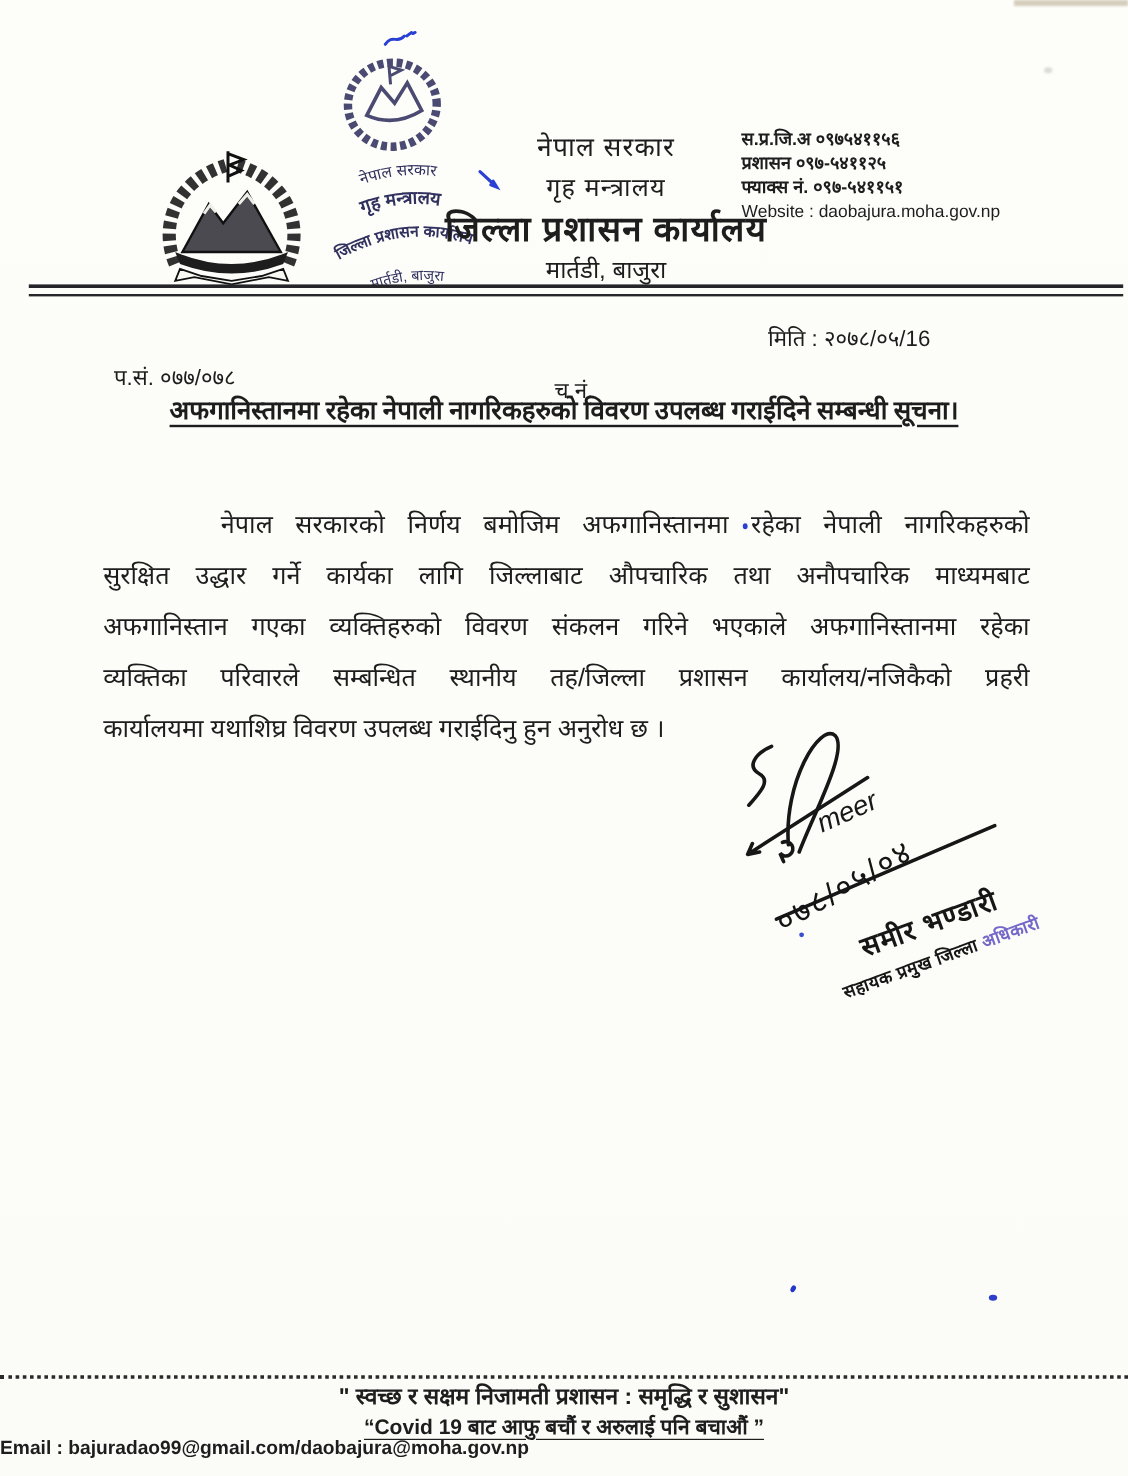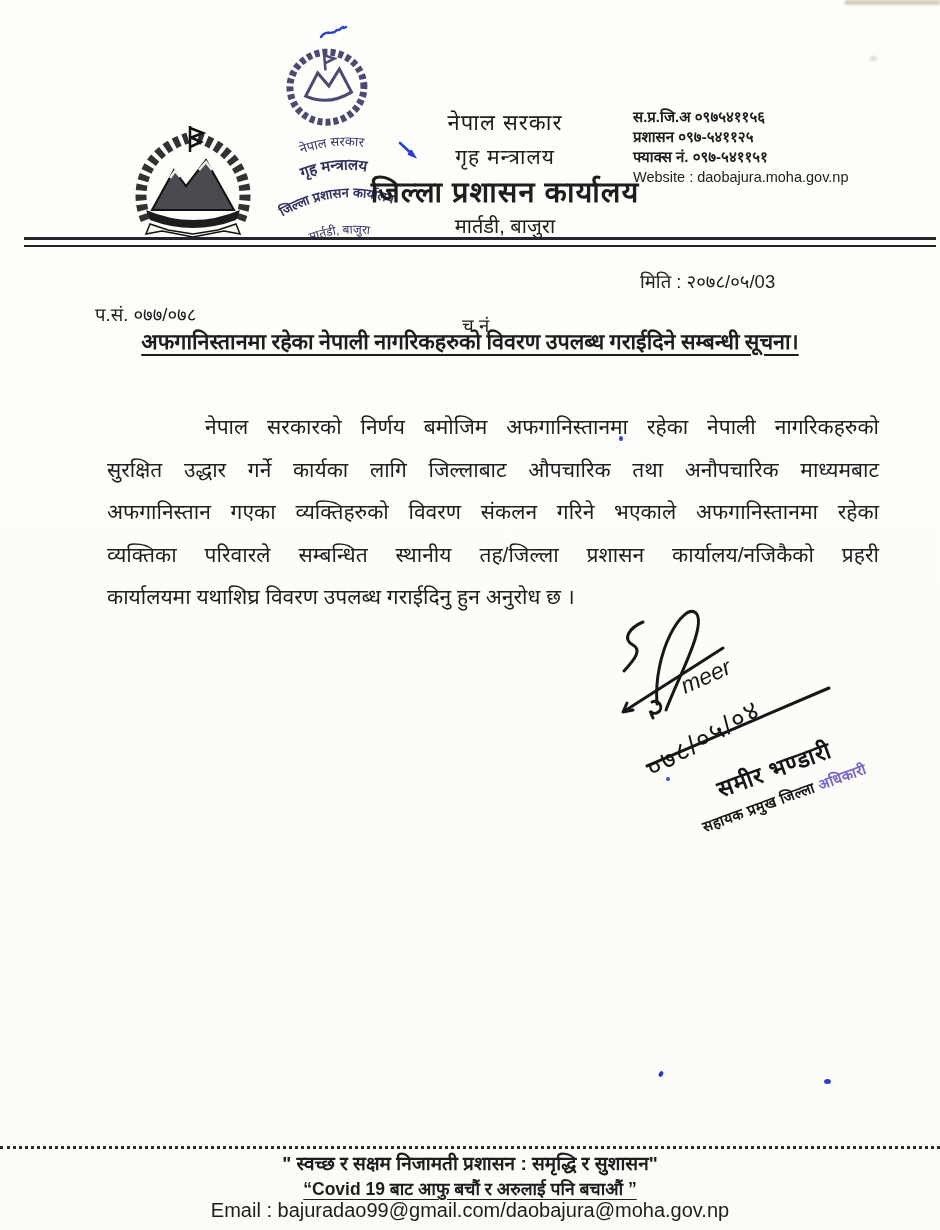--- a/index.html
+++ b/index.html
@@ -9,50 +9,50 @@
     font-family:"Liberation Sans","DejaVu Sans",sans-serif;
     color:#1d1d1d; overflow:hidden;
   }
   .abs{position:absolute;}
   
   .hdr-center{left:340px;top:112px;width:330px;text-align:center;line-height:1;}
   .hdr-gov{font-size:22px;letter-spacing:1px;}
   .hdr-min{font-size:21px;margin-top:12px;letter-spacing:1px;}
   .hdr-off{font-size:29px;font-weight:bold;margin-top:11px;letter-spacing:1px;}
   .hdr-loc{font-size:20px;margin-top:9px;}
-  .contact{left:633px;top:107px;width:300px;font-size:15px;line-height:20px;font-weight:600;}
+  .contact{left:618px;top:107px;width:300px;font-size:15px;line-height:20px;font-weight:600;}
   .contact .web{font-family:"Liberation Sans",sans-serif;font-size:14.5px;font-weight:normal;}
   .rule-double{left:24px;top:237px;width:912px;height:5px;
     border-top:3px solid #26262a;border-bottom:2px solid #26262a;}
   
   .refrow{top:268px;left:0;width:940px;height:30px;font-size:18.5px;}
   .ref-no{position:absolute;left:95px;margin-top:33px;}
   .ref-ch{position:absolute;left:462px;margin-top:44px;}
   .ref-date{position:absolute;left:640px;}
   
   .subject{top:326px;left:70px;width:800px;text-align:center;font-size:21.5px;font-weight:bold;}
   .subject span{text-decoration:underline;text-decoration-thickness:2px;text-underline-offset:5px;font-family:Liberation Serif, serif;}
   
-  .body-par{top:412px;left:86px;width:772px;font-size:21px;margin-left:21px;}
+  .body-par{top:422px;left:86px;width:772px;font-size:21px;}
   .bline{height:42.5px;text-align:justify;text-align-last:justify;white-space:nowrap;}
   .bline.first{padding-left:98px;width:674px;}
   .bline.last{text-align-last:left;}
   
   .sig-svg{left:595px;top:592px;}
   .sig-stamp{left:648px;top:752px;width:260px;text-align:center;
     transform:rotate(-20deg);transform-origin:center;color:#161616;}
   .stamp-name{font-size:23px;font-weight:bold;letter-spacing:1px;}
   .stamp-title{font-size:14.5px;font-weight:bold;margin-top:4px;letter-spacing:.5px;}
   .stamp-title .accent{color:#7468c8;}
   
   .dotline{left:0;top:1146px;width:940px;border-top:3px dotted #2a2a2a;}
   .foot1{top:1150px;left:0;width:940px;text-align:center;font-size:19px;font-weight:600;}
   .foot2{top:1176px;left:0;width:940px;text-align:center;font-size:17.5px;font-weight:600;}
   .foot2 span{text-decoration:underline;text-underline-offset:4px;margin-top:16px;}
-  .foot3{top:1199px;left:0;width:940px;text-align:center;font-size:20px;font-weight:400;
+  .foot3{top:1199px;left:0;width:940px;font-size:16px;font-weight:700;
     font-family:"Liberation Sans",sans-serif;}
   
   .speck{border-radius:50%;}
   .smudge-tr{left:845px;top:0;width:95px;height:5px;background:rgba(167,148,116,.45);filter:blur(1px);}
   .smudge-grey{left:870px;top:56px;width:7px;height:5px;background:rgba(120,120,120,.25);border-radius:50%;filter:blur(1px);}
 </style>
 </head>
 <body>
 
 <div class="page">
@@ -113,21 +113,21 @@
     <div>प्रशासन ०९७-५४११२५</div>
     <div>फ्याक्स नं. ०९७-५४११५१</div>
     <div class="web">Website : daobajura.moha.gov.np</div>
   </div>
 
   <div class="abs rule-double"></div>
 
   <div class="abs refrow">
     <span class="ref-no">प.सं. ०७७/०७८</span>
     <span class="ref-ch">च.नं.</span>
-    <span class="ref-date">मिति : २०७८/०५/03</span>
+    <span class="ref-date">मिति : २०७८/०५/16</span>
   </div>
 
   <div class="abs subject">
     <span>अफगानिस्तानमा रहेका नेपाली नागरिकहरुको विवरण उपलब्ध गराईदिने सम्बन्धी सूचना।</span>
   </div>
 
   <div class="abs body-par">
     <div class="bline first">नेपाल सरकारको निर्णय बमोजिम अफगानिस्तानमा रहेका नेपाली नागरिकहरुको</div>
     <div class="bline">सुरक्षित उद्धार गर्ने कार्यका लागि जिल्लाबाट औपचारिक तथा अनौपचारिक माध्यमबाट</div>
     <div class="bline">अफगानिस्तान गएका व्यक्तिहरुको विवरण संकलन गरिने भएकाले अफगानिस्तानमा रहेका</div>

